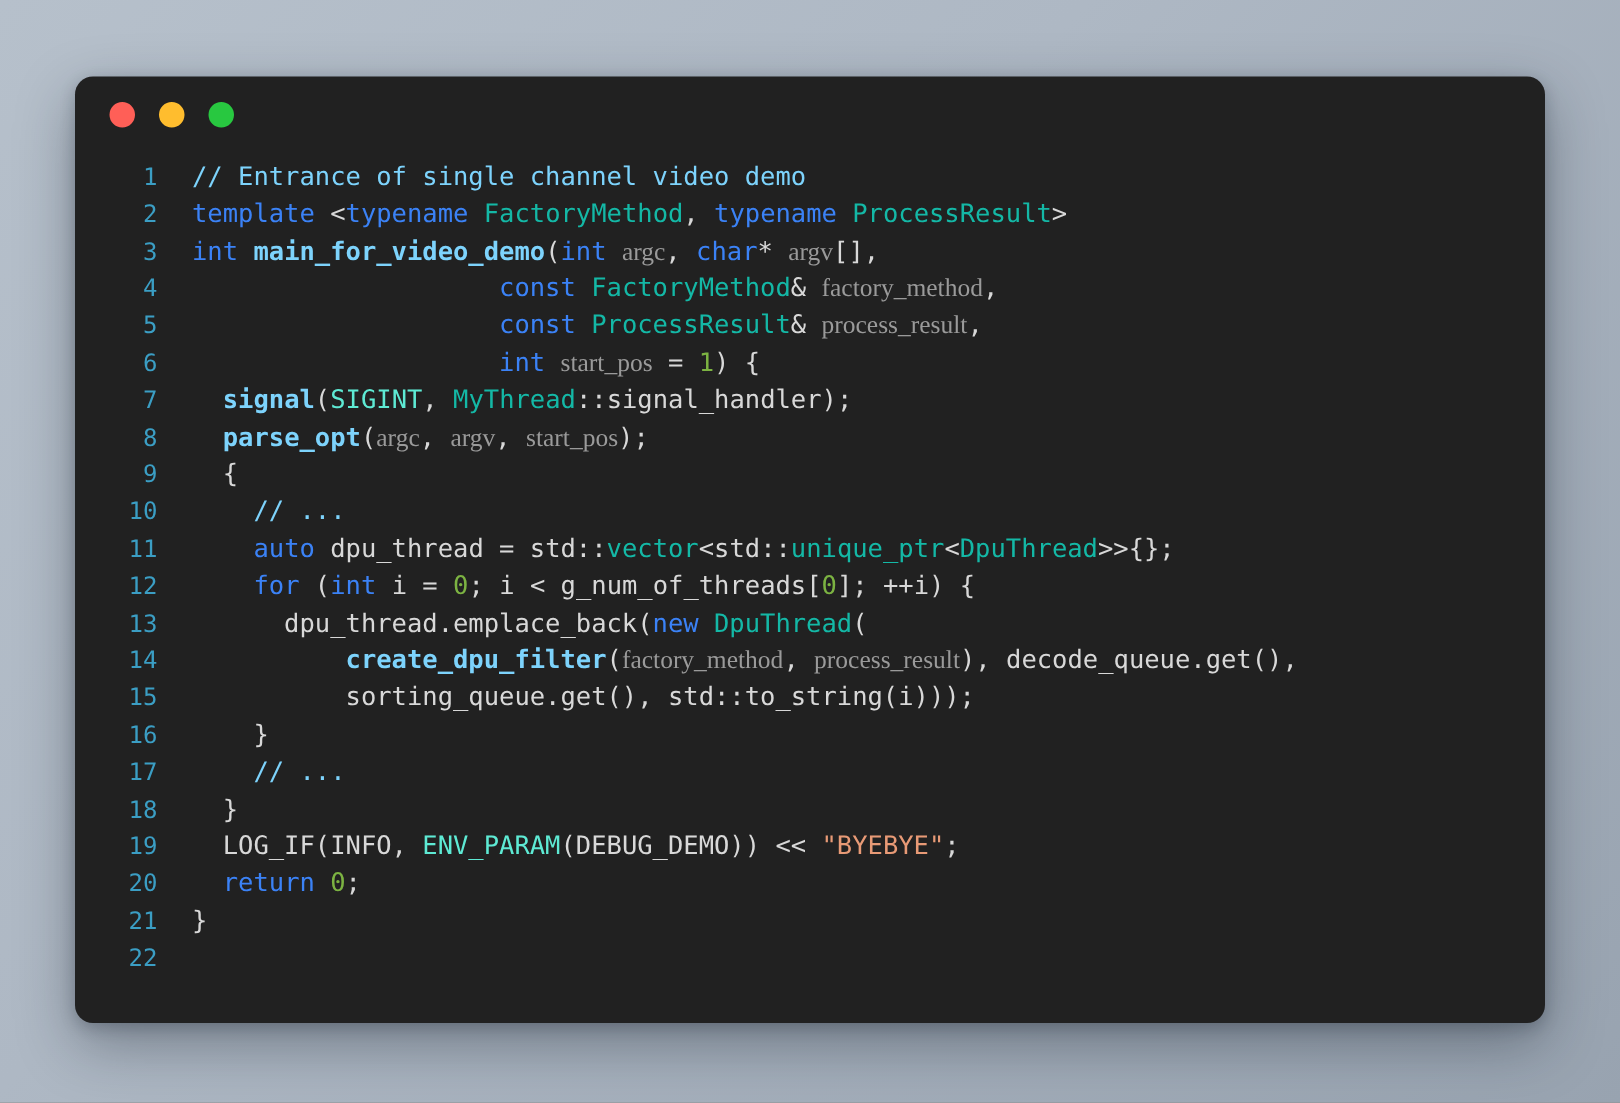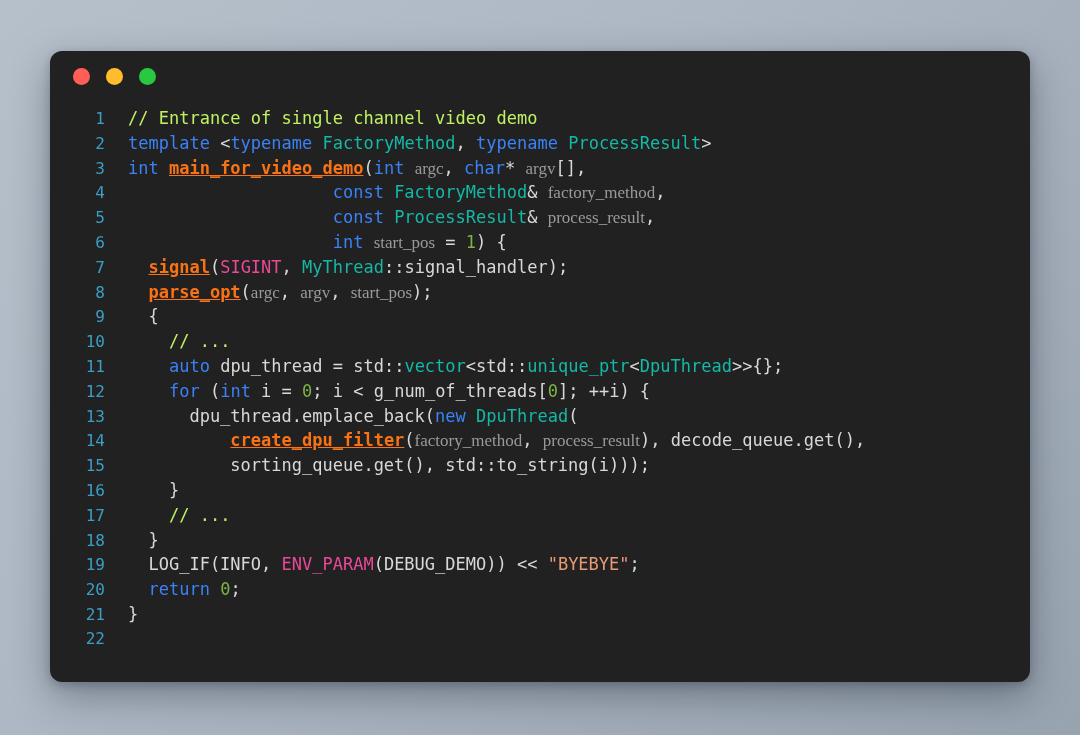--- a/index.html
+++ b/index.html
@@ -51,28 +51,28 @@
     user-select:none;
     padding-right:0;
   }
   .src {
     padding-left:23px;
     color:#d8d8d8;
     flex:1 1 auto;
   }
 
   
-  .cmt  { color:#bef264; }
+  .cmt  { color:#7dd3fc; }
   .kw   { color:#3b82f6; }
   .type { color:#14b8a6; }
   .var  { color:#9a9a9a;font-family:Liberation Serif, serif; }
-  .fn   { color:#f97316; font-weight:bold;text-decoration:underline; }
+  .fn   { color:#7dd3fc; font-weight:bold; }
   .num  { color:#7cb342; }
   .str  { color:#e89a76; }
-  .mac  { color:#ec4899; }
+  .mac  { color:#5eead4; }
   .pln  { color:#d8d8d8; }
 </style>
 </head>
 <body>
 
 <div id="stage">
   <div id="window">
 
     <div id="titlebar">
       <span class="dot red"></span>

